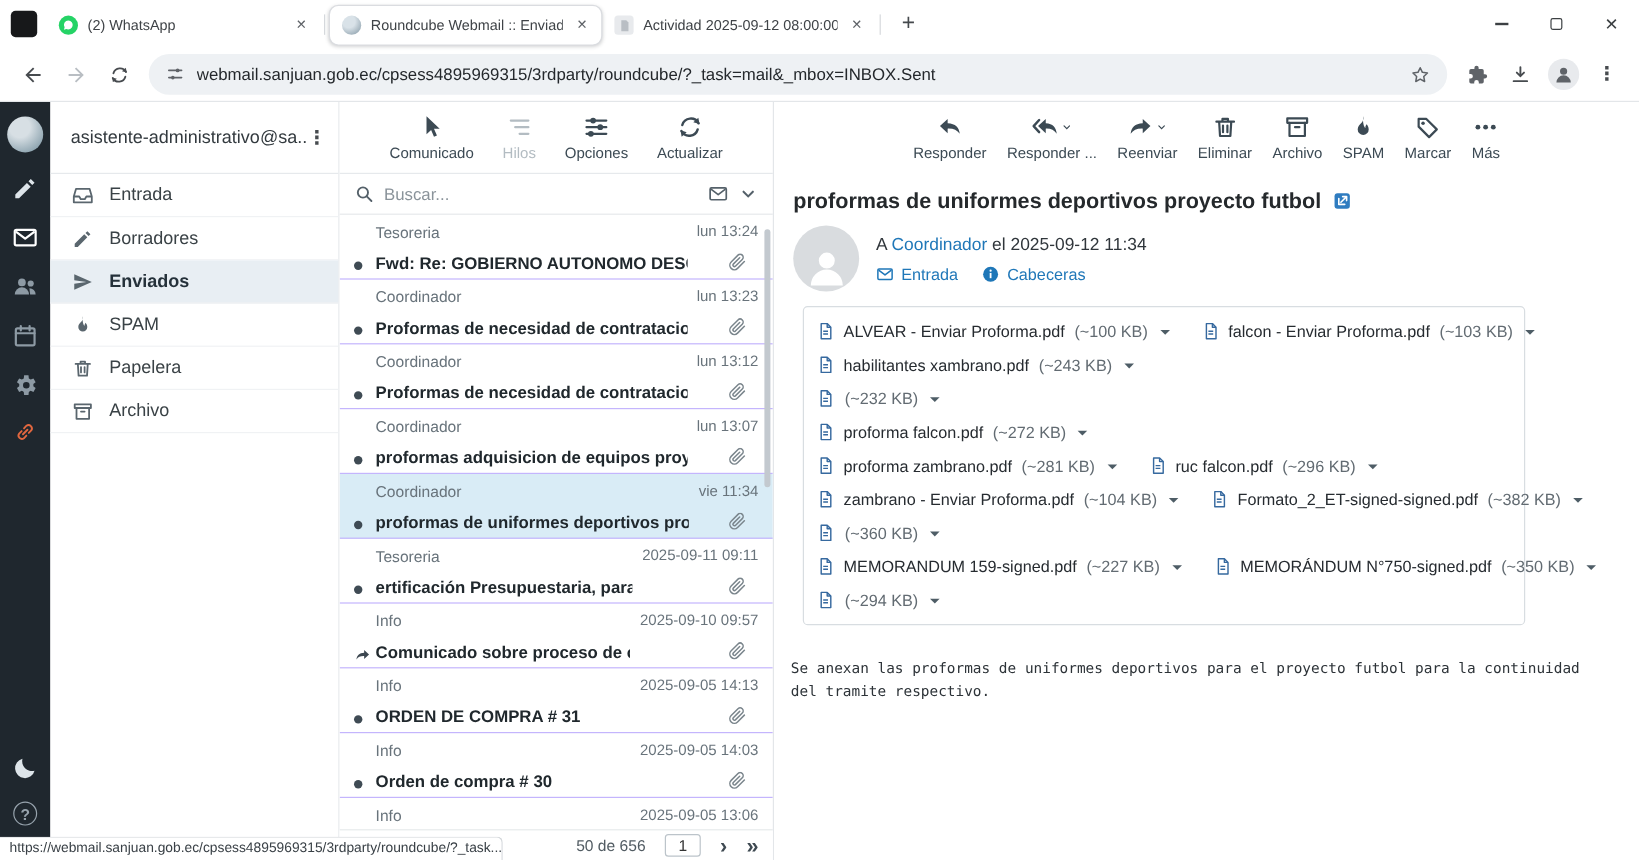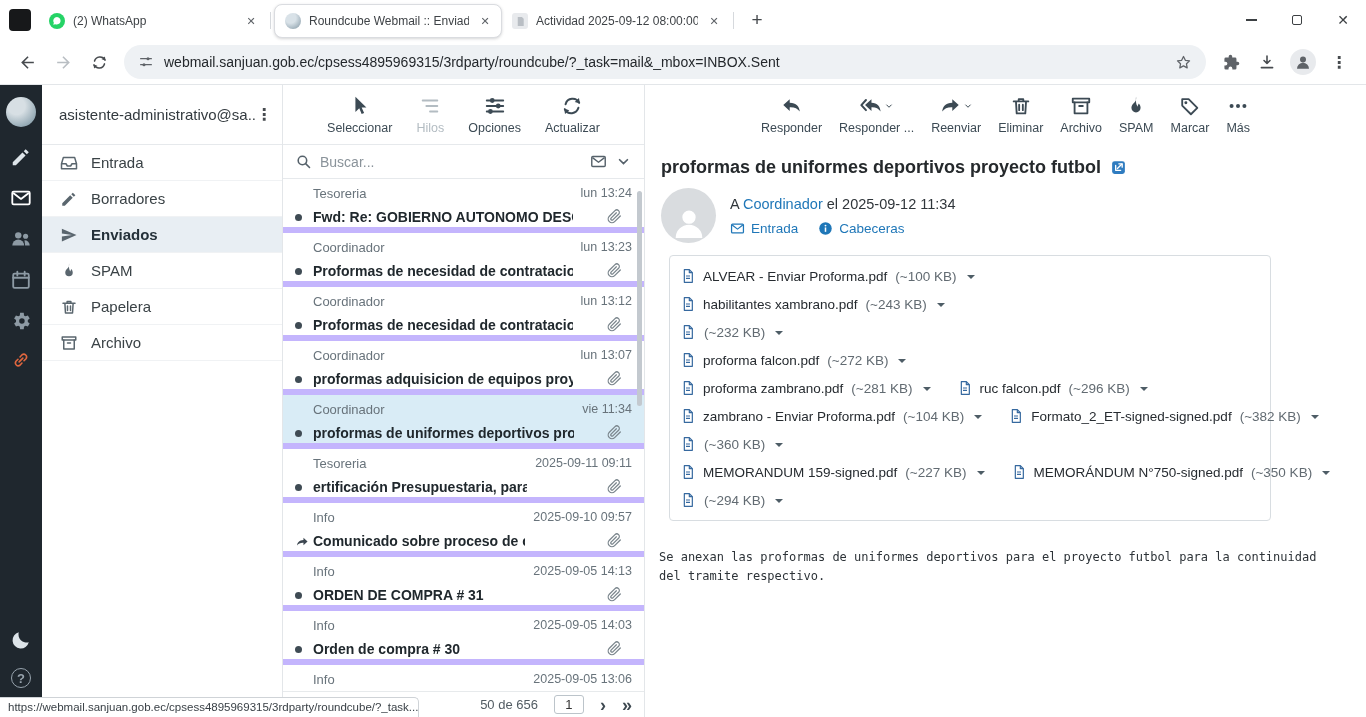--- a/index.html
+++ b/index.html
@@ -80,21 +80,21 @@
   .tbtn .caret { width:10px; height:10px; color:#3c4a54; }
   .tbtn.disabled { color:#b3bcc2; }
   .search-row { height:34px; display:flex; align-items:center; gap:8px; padding:0 12px;
                 border-bottom:1px solid #e6e9ec; flex:none; }
   .search-row .ic { width:17px; height:17px; color:#55616a; flex:none; }
   .search-input { flex:1; border:none; outline:none; font-size:14px; color:#a16207; background:transparent; }
   .search-input::placeholder { color:#8a939a; }
 
   .msg-list { flex:1; overflow:hidden; position:relative; }
   .msg-row { display:grid; grid-template-columns:18px 1fr auto; height:54px; padding:7px 12px 0 12px;
-             row-gap:5px; border-bottom:6px solid #c4b5fd; }
+             row-gap:5px; border-bottom:1px solid #c4b5fd; }
   .msg-row.selected { background:#d9ecf6; }
   .msg-from { grid-column:2; font-size:13px; color:#68737b; white-space:nowrap; overflow:hidden; }
   .msg-date { grid-column:3; font-size:12.5px; color:#68737b; padding-left:8px; }
   .flag-cell { grid-column:1; grid-row:2; display:flex; align-items:center; }
   .flag-dot { width:7px; height:7px; border-radius:50%; background:#3f4b54; }
   .flag-forward { width:14px; height:14px; color:#3c4750; }
   .msg-subject { grid-column:2; grid-row:2; font-size:14px; font-weight:600; color:#20282d;
                  white-space:nowrap; overflow:hidden; }
   .msg-clip { grid-column:3; grid-row:2; justify-self:end; margin-right:10px; width:15px; height:15px; color:#7a858c; }
 
@@ -494,21 +494,21 @@
   </div>
 
   <div class="listpanel">
     <div class="list-toolbar">
       <div class="tbtn">
         <span class="tbtn-top">
             <svg class="ic">
               <use href="#i-cursor"></use>
             </svg>
           </span>
-        <span>Seleccionar</span>
+        <span>Comunicado</span>
       </div>
       <div class="tbtn disabled">
         <span class="tbtn-top">
             <svg class="ic">
               <use href="#i-layers"></use>
             </svg>
           </span>
         <span>Hilos</span>
       </div>
       <div class="tbtn">
@@ -789,20 +789,28 @@
     <div class="attachments-box">
         <div class="att-row">
           <span class="att-item">
     <svg class="ic">
               <use href="#i-doc"></use>
             </svg>
     <span class="att-name">ALVEAR - Enviar Proforma.pdf</span>
     <span class="att-size">(~100 KB)</span>
     <span class="att-caret"></span>
   </span>
+          <span class="att-item">
+    <svg class="ic">
+              <use href="#i-doc"></use>
+            </svg>
+    <span class="att-name">falcon - Enviar Proforma.pdf</span>
+    <span class="att-size">(~103 KB)</span>
+    <span class="att-caret"></span>
+  </span>
         </div>
         <div class="att-row">
           <span class="att-item">
     <svg class="ic">
               <use href="#i-doc"></use>
             </svg>
     <span class="att-name">habilitantes xambrano.pdf</span>
     <span class="att-size">(~243 KB)</span>
     <span class="att-caret"></span>
   </span>

